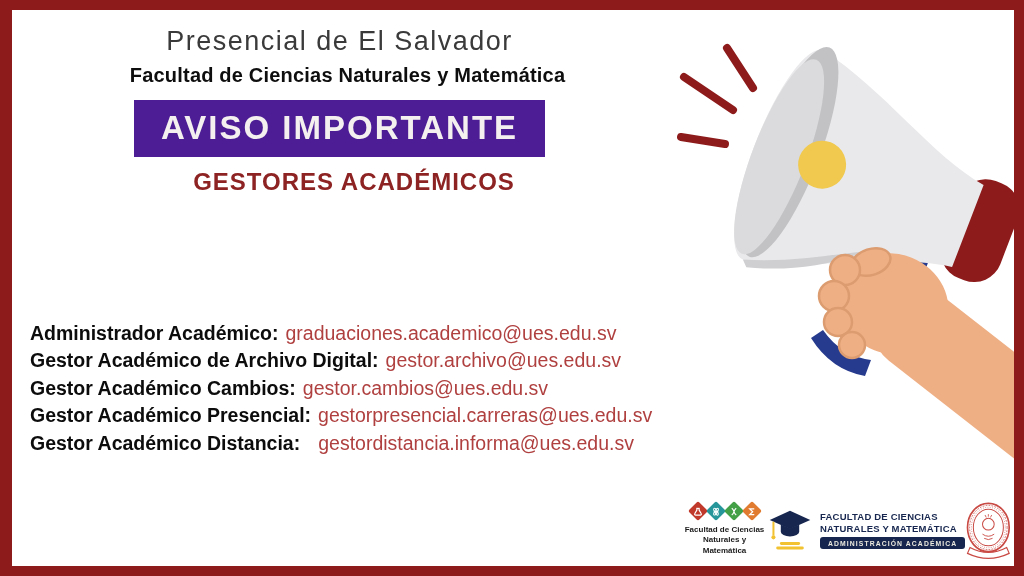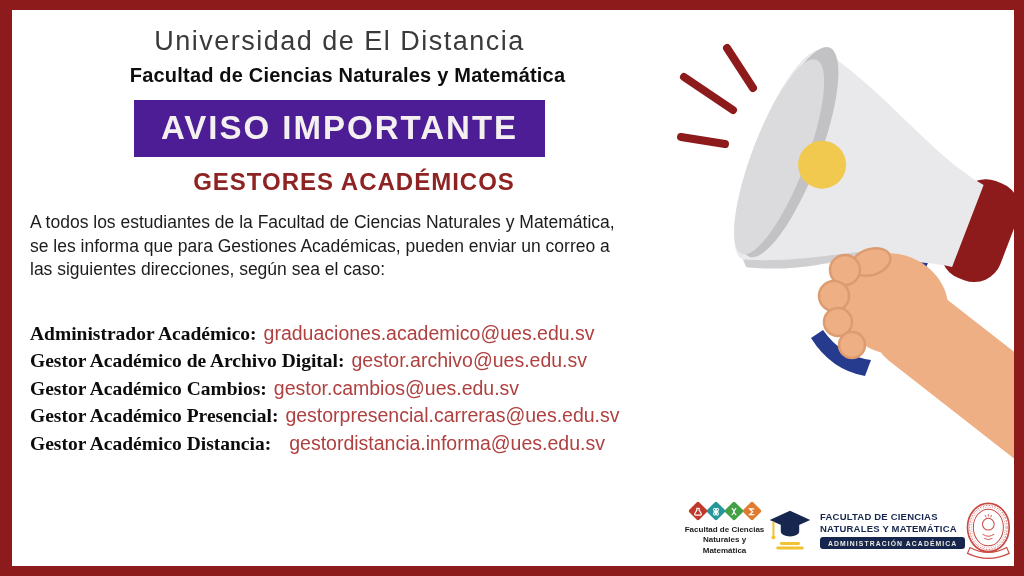--- a/index.html
+++ b/index.html
@@ -28,21 +28,21 @@
   }
   .section-title {
     margin-top:11px; font-size:24px; font-weight:700; color:#8E2323; letter-spacing:1px;padding-left:29px;
   }
   .intro {
     position:absolute; left:30px; top:211px; width:665px; text-align:left;
     font-size:17.5px; line-height:23.5px; color:#1C1C1C; z-index:2;
   }
   .contacts { position:absolute; left:30px; top:320px; z-index:2; }
   .contact-row { font-size:19.5px; line-height:27.4px; white-space:nowrap; }
-  .contact-row .label { font-weight:700; color:#0C0C0C;font-family:Liberation Serif, serif; }
+  .contact-row .label { font-weight:700; color:#0C0C0C; }
   .contact-row .email { color:#B04040; margin-left:7px; }
   .contact-row:last-child .email { margin-left:18px; }
   
   .mega-svg { position:absolute; left:655px; top:8px; width:359px; height:452px; z-index:1; }
   
   .footer {
     position:absolute; left:682px; bottom:13px; width:330px; z-index:5;
     display:flex; align-items:center; justify-content:space-between;
   }
   .logo1 { display:flex; flex-direction:column; align-items:center; width:102px; }
@@ -105,31 +105,26 @@
       <ellipse cx="238" cy="296" rx="56" ry="50" fill="#EFAF85" transform="rotate(22 238 296)"></ellipse>
       <ellipse cx="216" cy="254" rx="20" ry="13" fill="#EFAF85" stroke="#DC9C6F" stroke-width="2.5" transform="rotate(-18 216 254)"></ellipse>
       <circle cx="190" cy="262" r="15" fill="#EFAF85" stroke="#DC9C6F" stroke-width="2.5"></circle>
       <circle cx="179" cy="288" r="15" fill="#EFAF85" stroke="#DC9C6F" stroke-width="2.5"></circle>
       <circle cx="183" cy="314" r="14" fill="#EFAF85" stroke="#DC9C6F" stroke-width="2.5"></circle>
       <circle cx="197" cy="337" r="13" fill="#EFAF85" stroke="#DC9C6F" stroke-width="2.5"></circle>
     </g>
   </svg>
 
   <div class="left-col">
-    <div class="university">Universidad de El Distancia</div>
+    <div class="university">Presencial de El Salvador</div>
     <div class="faculty">Facultad de Ciencias Naturales y Matemática</div>
     <div><span class="banner">AVISO IMPORTANTE</span></div>
     <div class="section-title">GESTORES ACADÉMICOS</div>
   </div>
 
-  <div class="intro">
-    <div>A todos los estudiantes de la Facultad de Ciencias Naturales y Matemática,</div>
-    <div>se les informa que para Gestiones Académicas, pueden enviar un correo a</div>
-    <div>las siguientes direcciones, según sea el caso:</div>
-  </div>
 
   <div class="contacts">
     <div class="contact-row">
       <span class="label">Administrador Académico:</span><span class="email">graduaciones.academico@ues.edu.sv</span>
     </div>
     <div class="contact-row">
       <span class="label">Gestor Académico de Archivo Digital:</span><span class="email">gestor.archivo@ues.edu.sv</span>
     </div>
     <div class="contact-row">
       <span class="label">Gestor Académico Cambios:</span><span class="email">gestor.cambios@ues.edu.sv</span>

